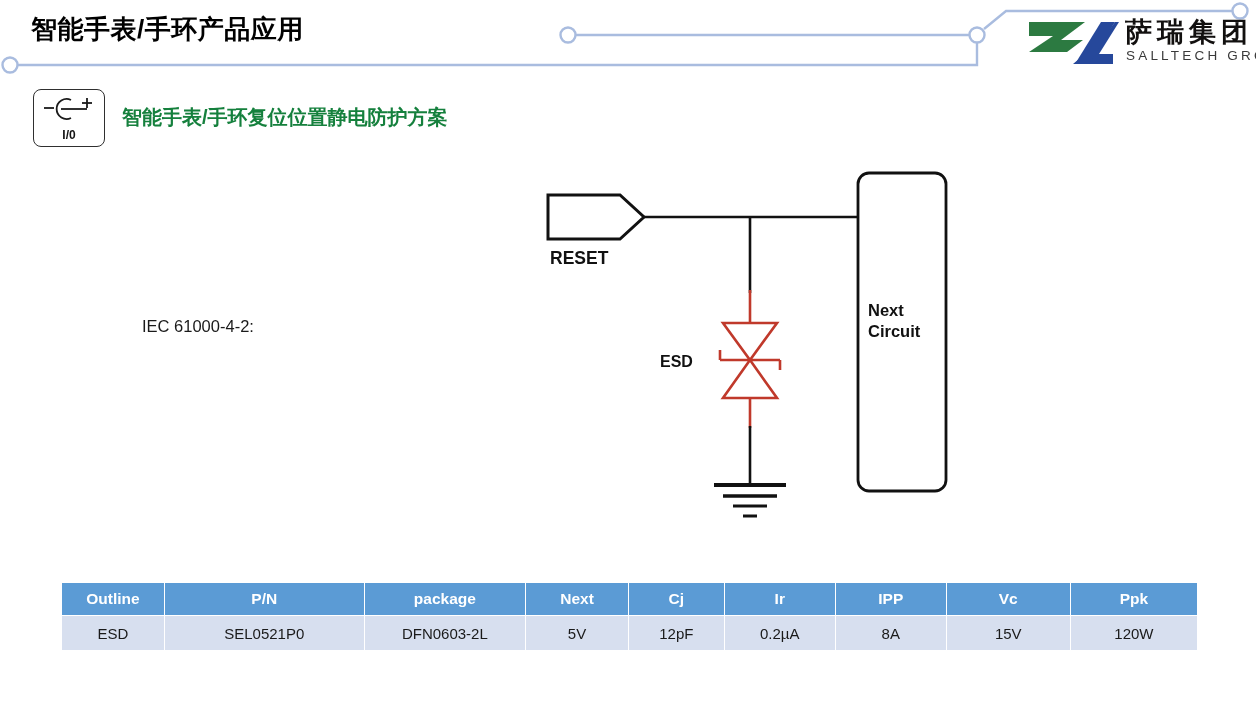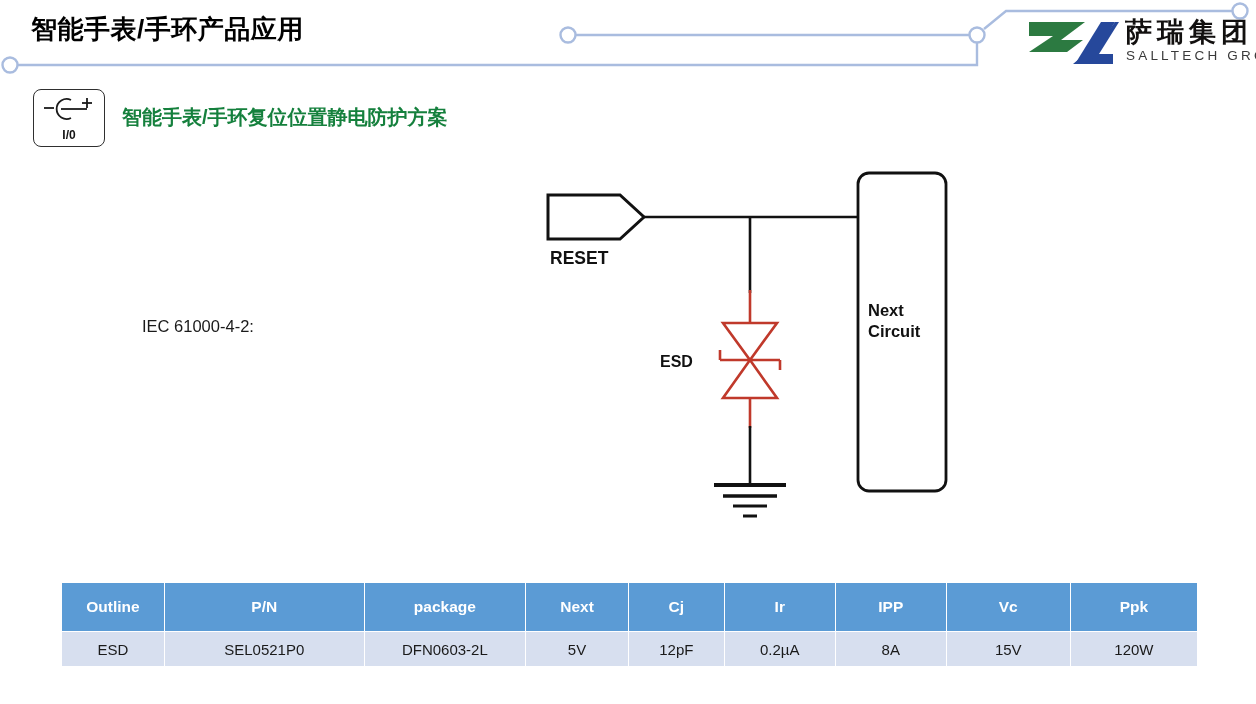--- a/index.html
+++ b/index.html
@@ -141,21 +141,21 @@
     width: 1137px;
   }
   .spec-table th {
     background: #5B9BD5;
     color: #ffffff;
     font-size: 15.5px;
     font-weight: bold;
     height: 32px;
     text-align: center;
     border: none;
-    padding: 8px;
+    padding: 0;
   }
   .spec-table td {
     background: #D7DFEF;
     color: #1a1a1a;
     font-size: 15px;
     height: 34px;
     text-align: center;
     border: none;
     padding: 0;
     border-top: 1.5px solid #ffffff;

